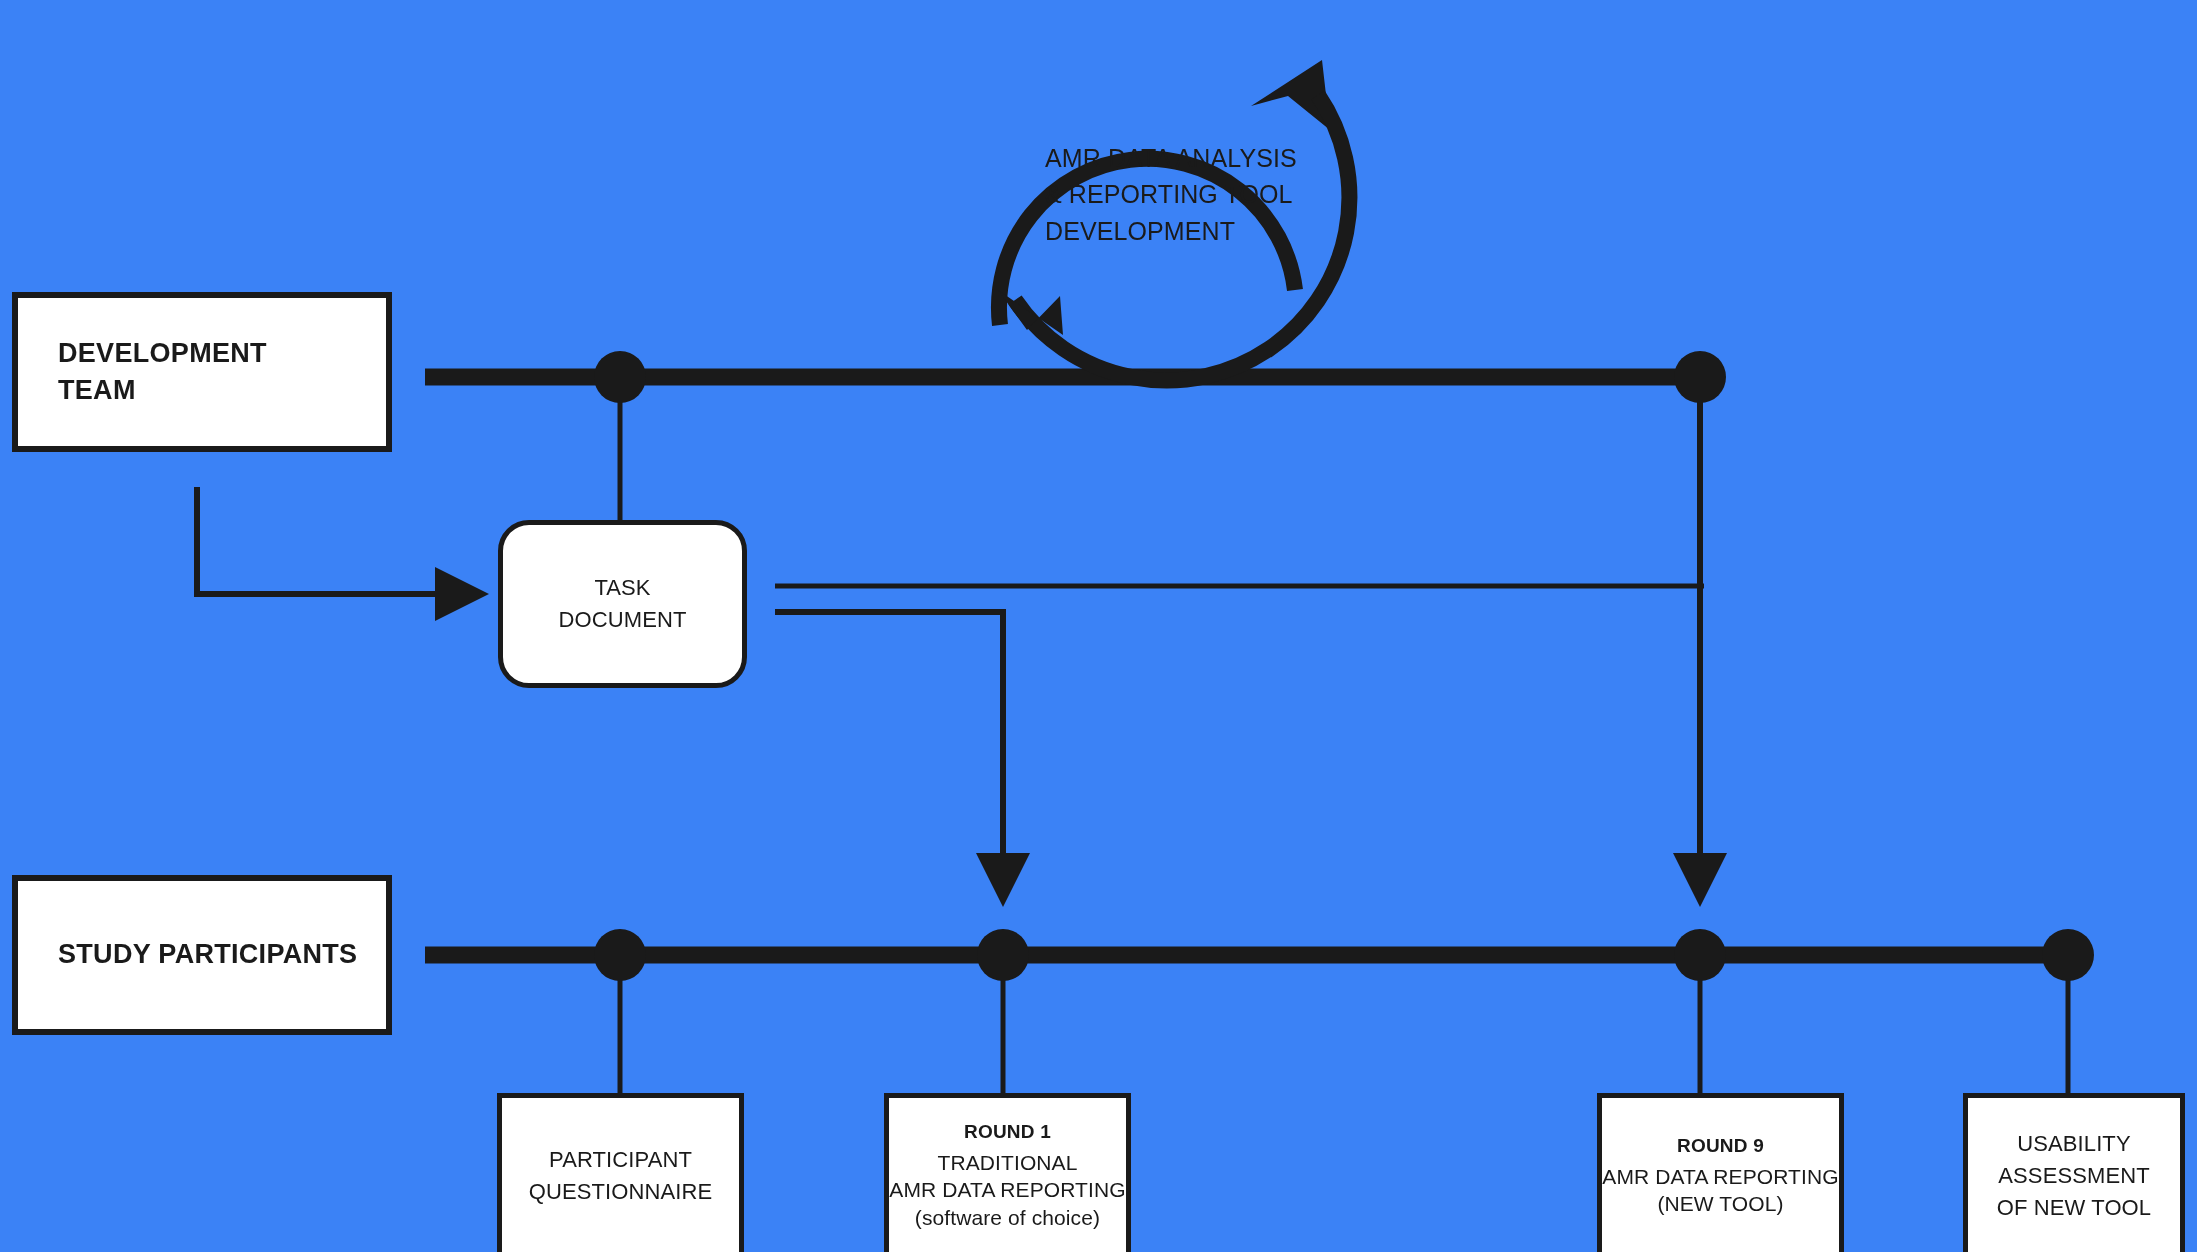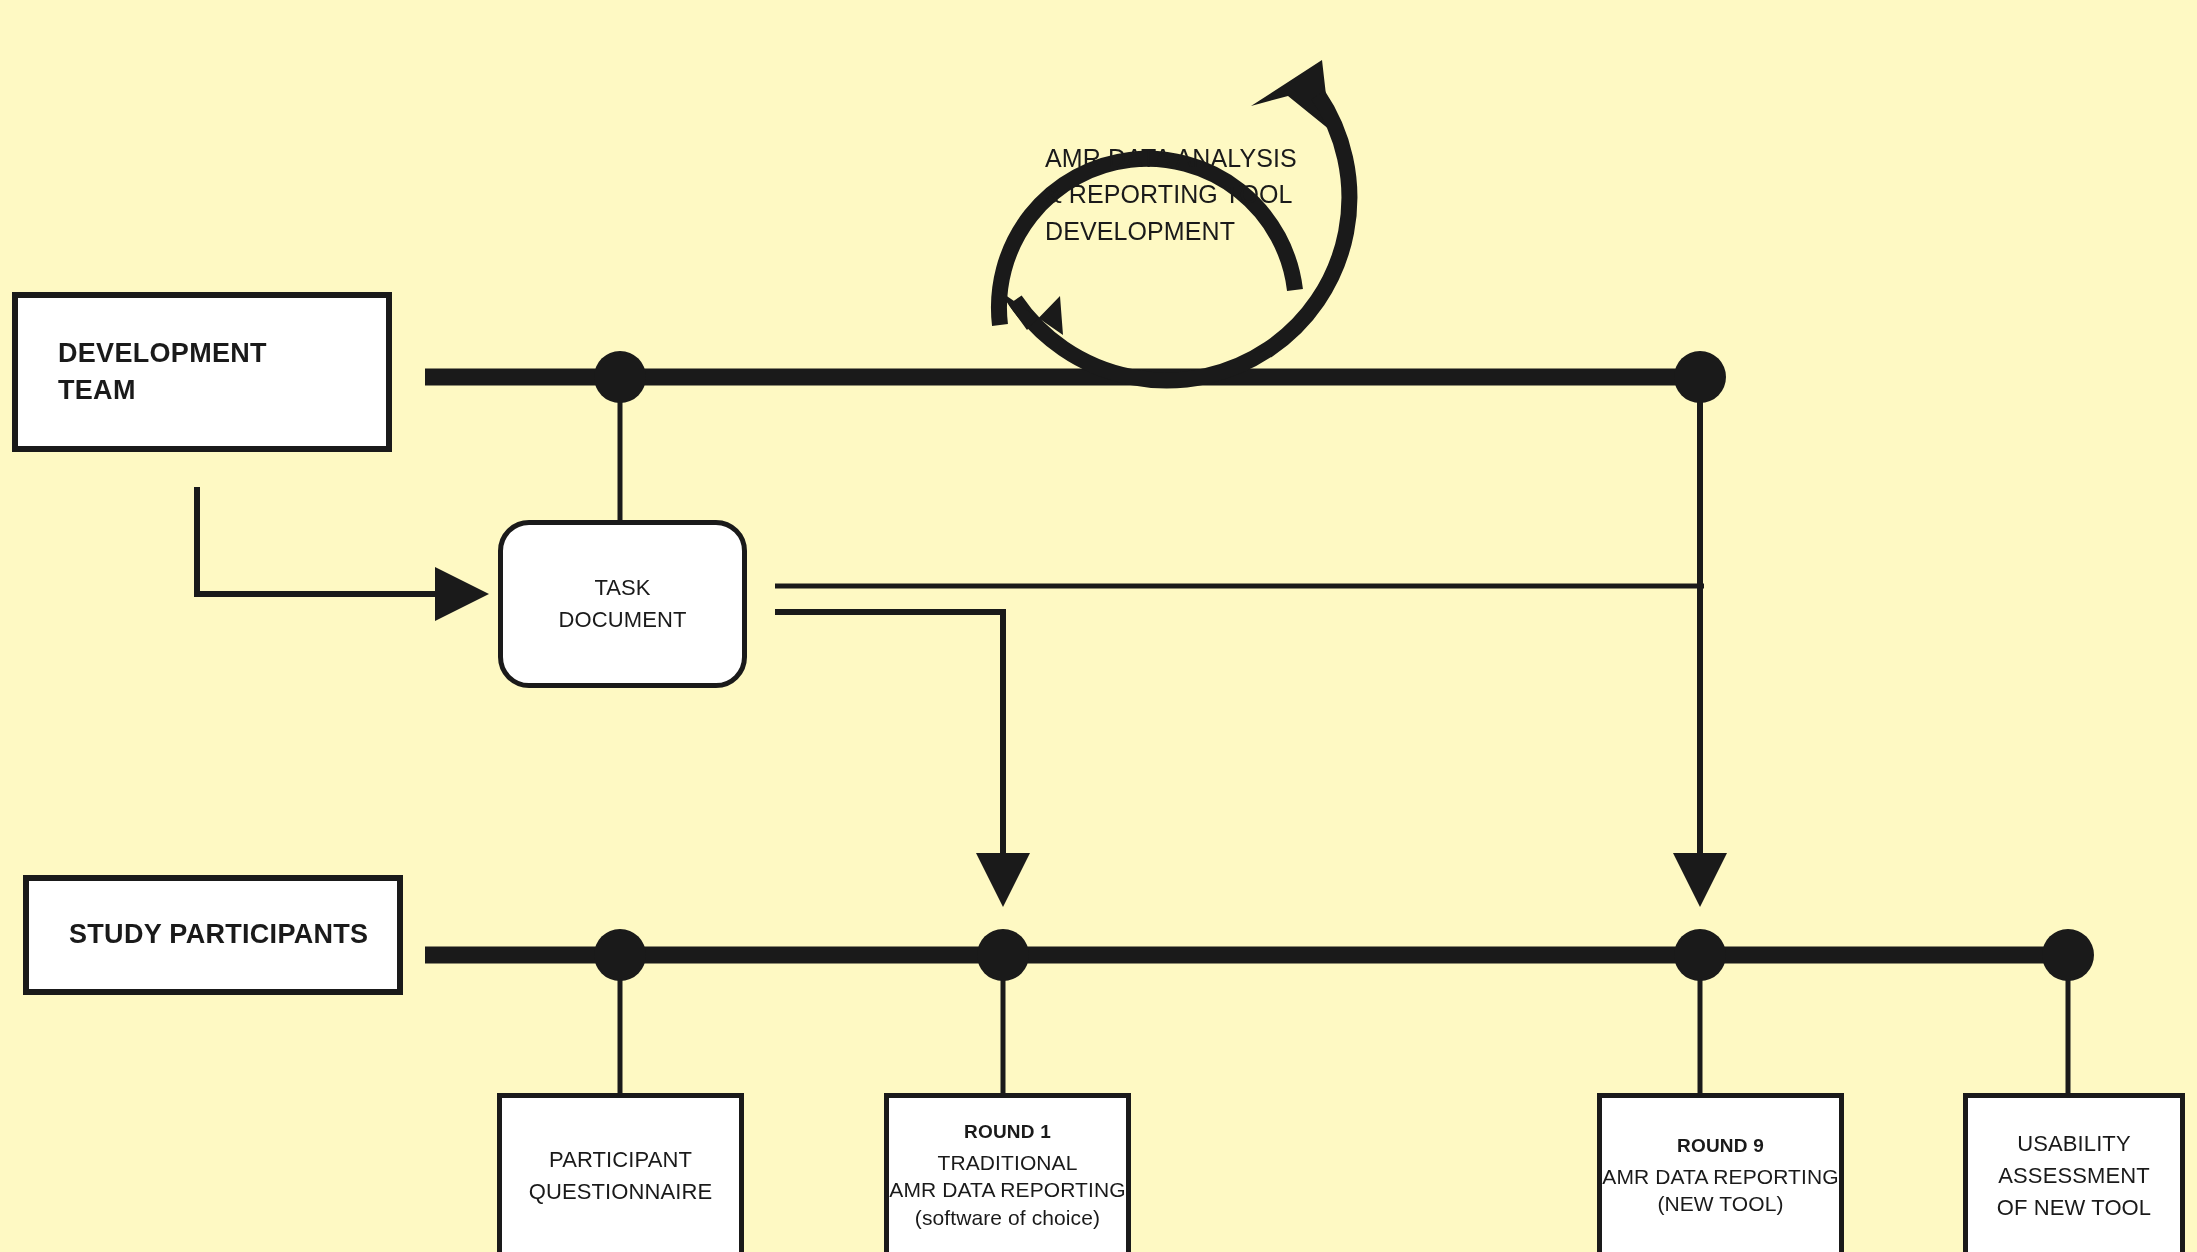--- a/index.html
+++ b/index.html
@@ -8,21 +8,21 @@
     background: #ffffff;
   }
   body {
     font-family: "Liberation Sans", sans-serif;
     color: #1a1a1a;
   }
   #canvas {
     position: relative;
     width: 2197px;
     height: 1252px;
-    background: #fef9c3;
+    background: #3b82f6;
     overflow: hidden;
   }
   #diagram-svg {
     position: absolute;
     left: 0;
     top: 0;
     width: 2197px;
     height: 1252px;
   }
   .lane-box,
@@ -131,21 +131,21 @@
 
   <div class="cycle-label" style="left:1045px; top:140px; width:270px;">AMR DATA ANALYSIS
 &amp; REPORTING TOOL
 DEVELOPMENT</div>
 
   <div class="lane-box" style="left:12px; top:292px; width:380px; height:160px;">
     <div class="lane-label">DEVELOPMENT
 TEAM</div>
   </div>
 
-  <div class="lane-box" style="left:12px; top:875px; width:380px; height:120px;margin-left:11px;">
+  <div class="lane-box" style="left:12px; top:875px; width:380px; height:160px;">
     <div class="lane-label">STUDY PARTICIPANTS</div>
   </div>
 
   <div class="node-box" style="left:498px; top:520px; width:249px; height:168px;border-radius:31px;">
     <div class="node-text plain">TASK
 DOCUMENT</div>
   </div>
 
   <div class="node-box" style="left:497px; top:1093px; width:247px; height:166px;">
     <div class="node-text plain">PARTICIPANT

